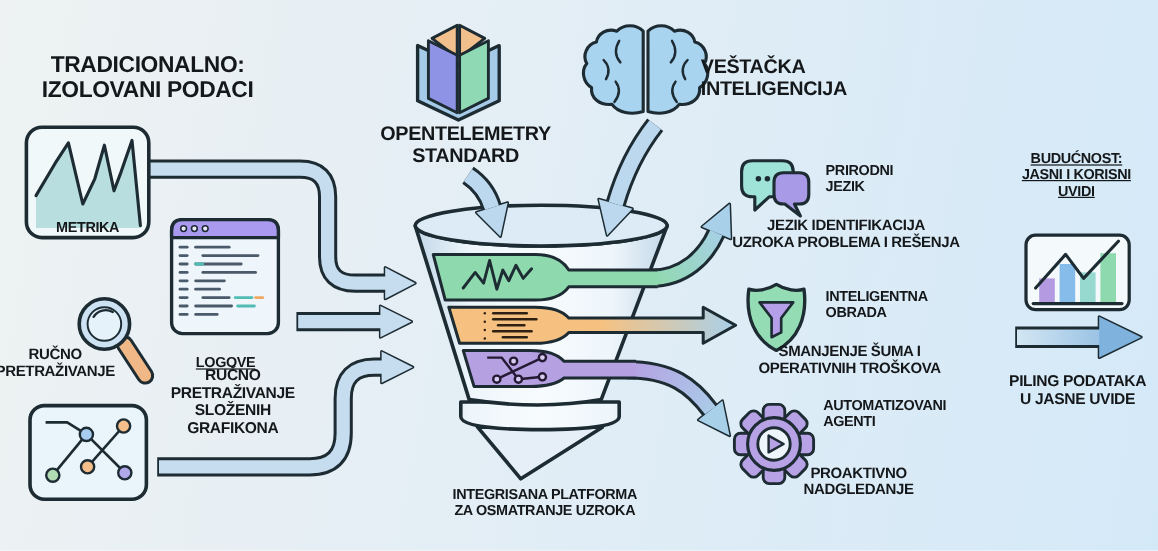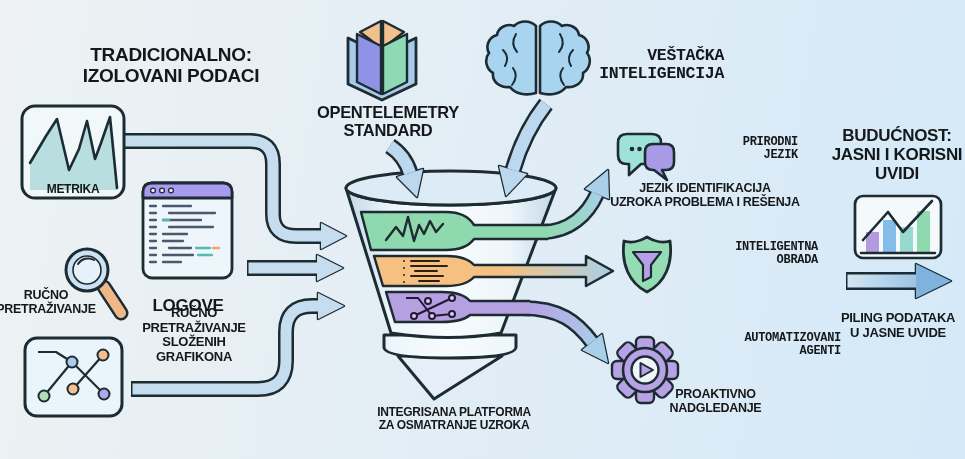--- a/index.html
+++ b/index.html
@@ -7,23 +7,23 @@
   .stage{
     position:relative;width:965px;height:459px;overflow:hidden;
     background:linear-gradient(100deg,#eef2f2 0%,#e4eef5 40%,#d4e9f8 100%);
   }
   .stage svg{position:absolute;left:0;top:0;}
   .lbl{
     position:absolute;font-weight:700;color:#15181a;
     white-space:pre-line;text-align:center;line-height:1.12;
     letter-spacing:-0.3px;
   }
-  .lbl.left{text-align:right;font-family:Liberation Mono, monospace;}
-  .s19{font-size:19px;margin-left:48px;}
-  .s175{font-size:17px;}
+  .lbl.left{text-align:left;}
+  .s19{font-size:19px;}
+  .s175{font-size:12px;text-decoration:underline;}
   .s17{font-size:12px;}
   .s165{font-size:16.5px;}
   .s13{font-size:13px;}
   .s125{font-size:12.5px;}
   svg *{stroke-linejoin:round;}
 </style>
 </head>
 <body>
 
 <div class="stage">
@@ -278,20 +278,22 @@
 INTELIGENCIJA</div>
 <div class="lbl s17" style="left:340px;top:406px;width:228px;">INTEGRISANA PLATFORMA
 ZA OSMATRANJE UZROKA</div>
 
 <div class="lbl s17 left" style="left:688px;top:136px;width:110px;">PRIRODNI
 JEZIK</div>
 <div class="lbl s125" style="left:598px;top:181px;width:214px;">JEZIK IDENTIFIKACIJA
 UZROKA PROBLEMA I REŠENJA</div>
 <div class="lbl s17 left" style="left:688px;top:241px;width:130px;">INTELIGENTNA
 OBRADA</div>
+<div class="lbl s125" style="left:606px;top:286px;width:204px;">SMANJENJE ŠUMA I
+OPERATIVNIH TROŠKOVA</div>
 <div class="lbl s17 left" style="left:686px;top:332px;width:155px;">AUTOMATIZOVANI
 AGENTI</div>
 <div class="lbl s125" style="left:643px;top:387px;width:145px;">PROAKTIVNO
 NADGLEDANJE</div>
 
 <div class="lbl s175" style="left:831px;top:126px;width:132px;">BUDUĆNOST:
 JASNI I KORISNI
 UVIDI</div>
 <div class="lbl s13" style="left:828px;top:311px;width:140px;">PILING PODATAKA
 U JASNE UVIDE</div>

